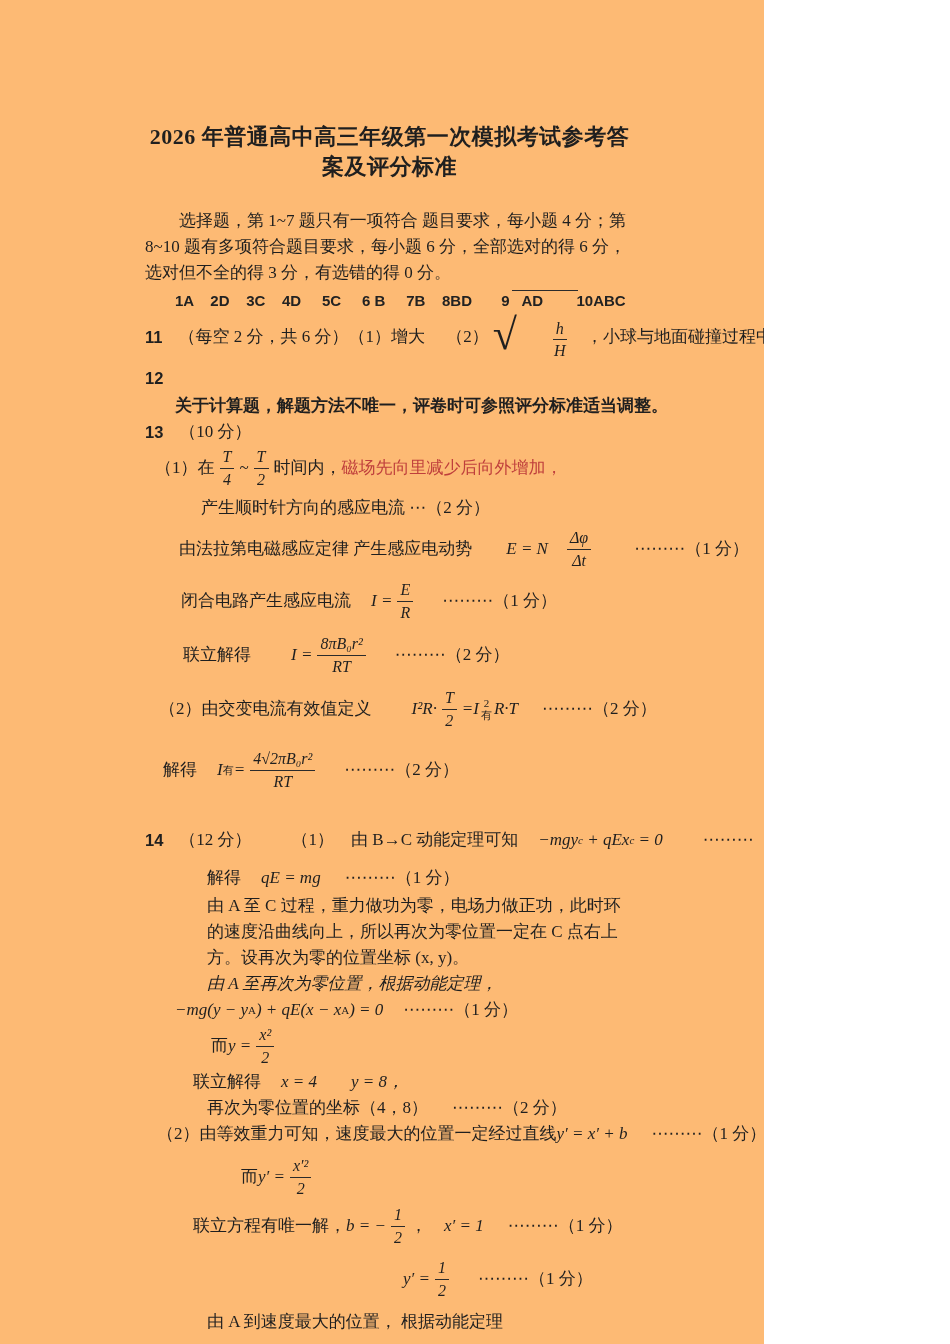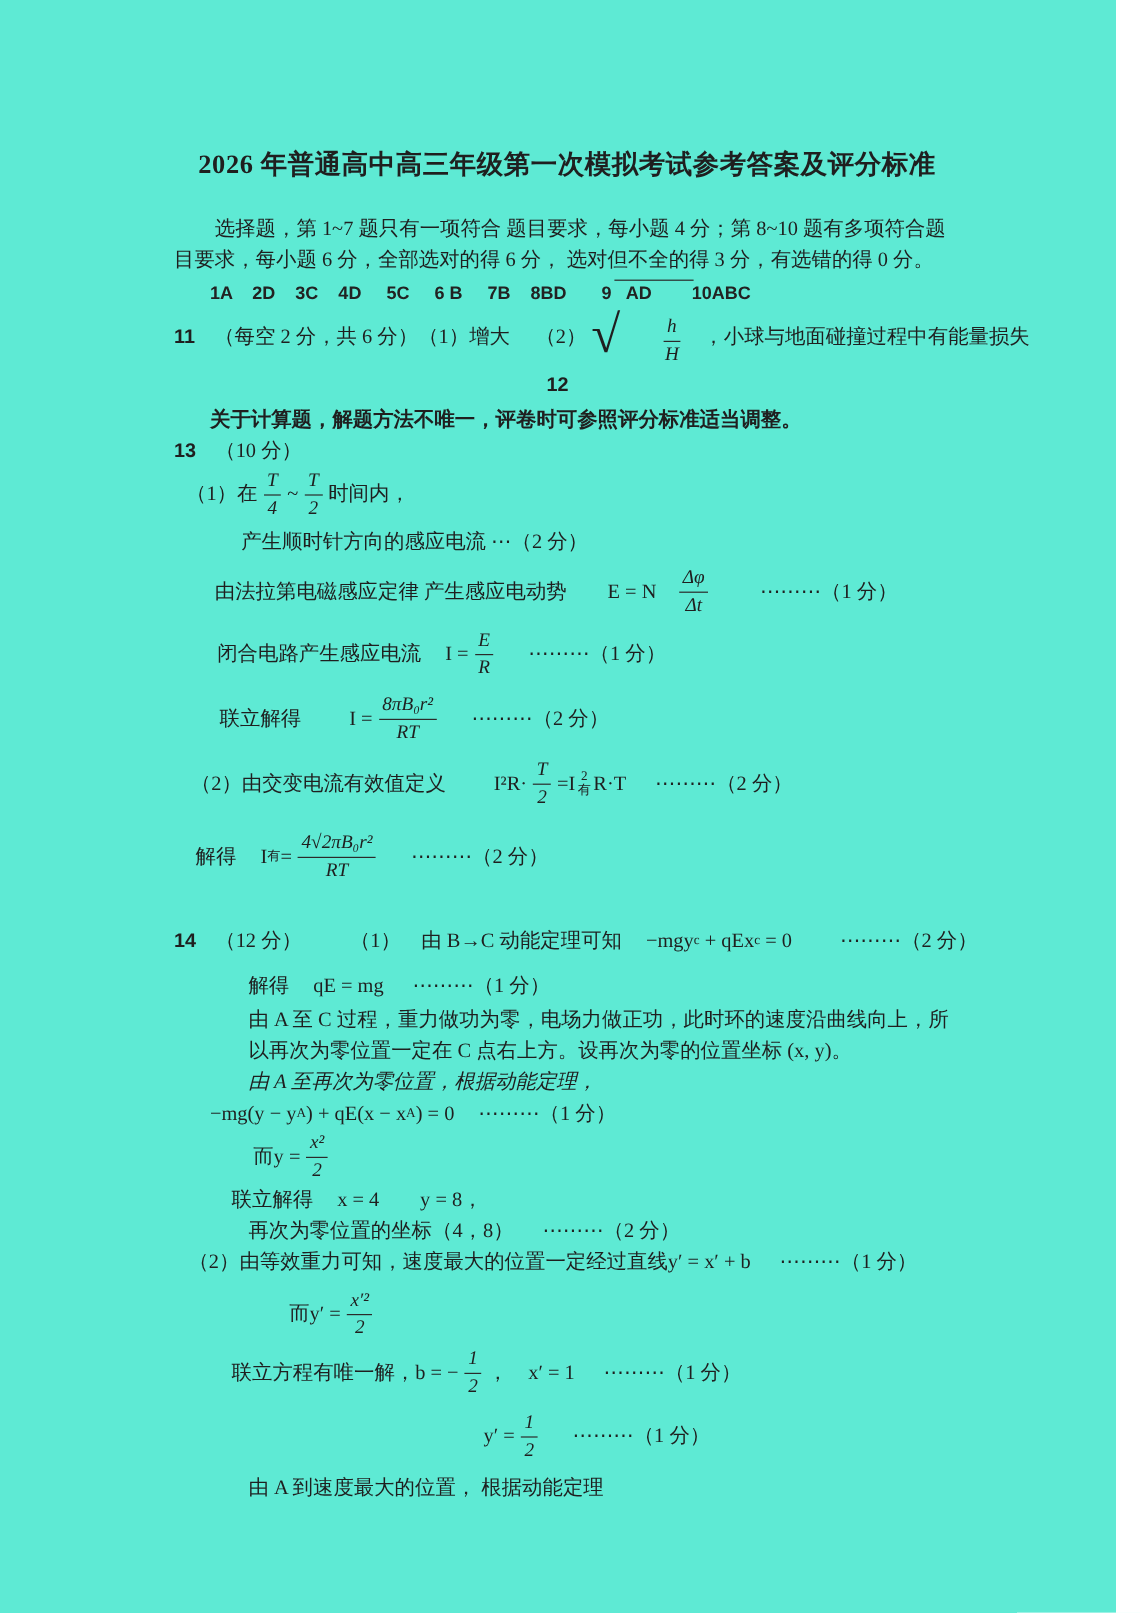--- a/index.html
+++ b/index.html
@@ -1,17 +1,17 @@
 <!DOCTYPE html>
 <html><head>
 <meta charset="utf-8">
 <style>
   html,body{margin:0;padding:0;background:#ffffff;}
   .page{
-    width:930px;height:1344px;background:#5eead4;box-sizing:border-box;
+    width:764px;height:1344px;background:#fdba74;box-sizing:border-box;
     font-family:"Liberation Serif","DejaVu Serif",serif;
     color:#1f1f1f;font-size:17px;overflow:hidden;
     padding:122px 130px 0 145px;position:relative;
   }
   .title{
     font-size:22px;font-weight:700;text-align:center;margin:0;
     letter-spacing:.5px;font-family:"Liberation Serif","DejaVu Serif",serif;
   }
   .intro{margin:26px 0 0 0;line-height:26px;text-indent:34px;}
   .answers{
@@ -20,40 +20,40 @@
     font-weight:700;font-size:15px;color:#222;
   }
   .ln{display:flex;align-items:center;white-space:pre;line-height:24px;}
   .blk{display:block;white-space:normal;}
   .qnum{
     font-family:"Liberation Sans","DejaVu Sans",sans-serif;
     font-weight:700;margin-right:16px;font-size:16.5px;
   }
   .bold{font-weight:700;}
   .red{color:#bf3f3c;}
-  .m{}
+  .m{font-style:italic;}
   
   .frac{display:inline-flex;flex-direction:column;align-items:center;
         line-height:1.2;font-size:16px;margin:0 5px;font-style:italic;}
   .fn{border-bottom:1.3px solid #2b2b2b;padding:0 3px 1px;}
   .fd{padding-top:1px;}
   
   .sqrt{display:inline-flex;align-items:center;margin:0 4px;}
   .rad{font-size:44px;line-height:.85;transform:translateY(-2px);font-style:normal;}
   .rcand{border-top:1.5px solid #2b2b2b;padding:2px 6px 0 2px;margin-left:-5px;}
   
   .supsub{display:inline-flex;flex-direction:column;align-items:center;
           font-size:11px;line-height:1.1;margin:0 2px;}
   sub{font-size:11px;}
   .score{margin-left:24px;}
   .gap40{margin-left:40px;}
   .gap20{margin-left:20px;}
   
   .q11{margin-top:4px;height:48px;}
-  .q12{margin-top:4px;height:26px;flex-direction:column;}
+  .q12{margin-top:4px;height:26px;}
   .note{margin-top:2px;height:26px;padding-left:30px;}
   .q13h{height:26px;}
   .p1a{height:46px;padding-left:10px;}
   .cur{margin-top:4px;height:26px;padding-left:56px;}
   .far{margin-top:6px;height:44px;padding-left:34px;gap:14px;}
   .clo{margin-top:8px;height:44px;padding-left:36px;}
   .sol13{margin-top:8px;height:48px;padding-left:38px;}
   .eff{margin-top:8px;height:44px;padding-left:14px;}
   .sol13b{margin-top:12px;height:54px;padding-left:18px;}
   .q14h{margin-top:30px;height:26px;}
@@ -111,20 +111,21 @@
     <span class="frac">
       <span class="fn">T</span>
       <span class="fd">4</span>
     </span>
     <span>~</span>
     <span class="frac">
       <span class="fn">T</span>
       <span class="fd">2</span>
     </span>
     <span>时间内，</span>
+    <span class="red">磁场先向里减少后向外增加，</span>
   </div>
 
   <div class="ln cur">产生顺时针方向的感应电流 ⋯（2 分）</div>
 
   <div class="ln far">
     <span>由法拉第电磁感应定律 产生感应电动势</span>
     <span class="m gap20">E = N</span>
     <span class="frac">
       <span class="fn">Δφ</span>
       <span class="fd">Δt</span>

